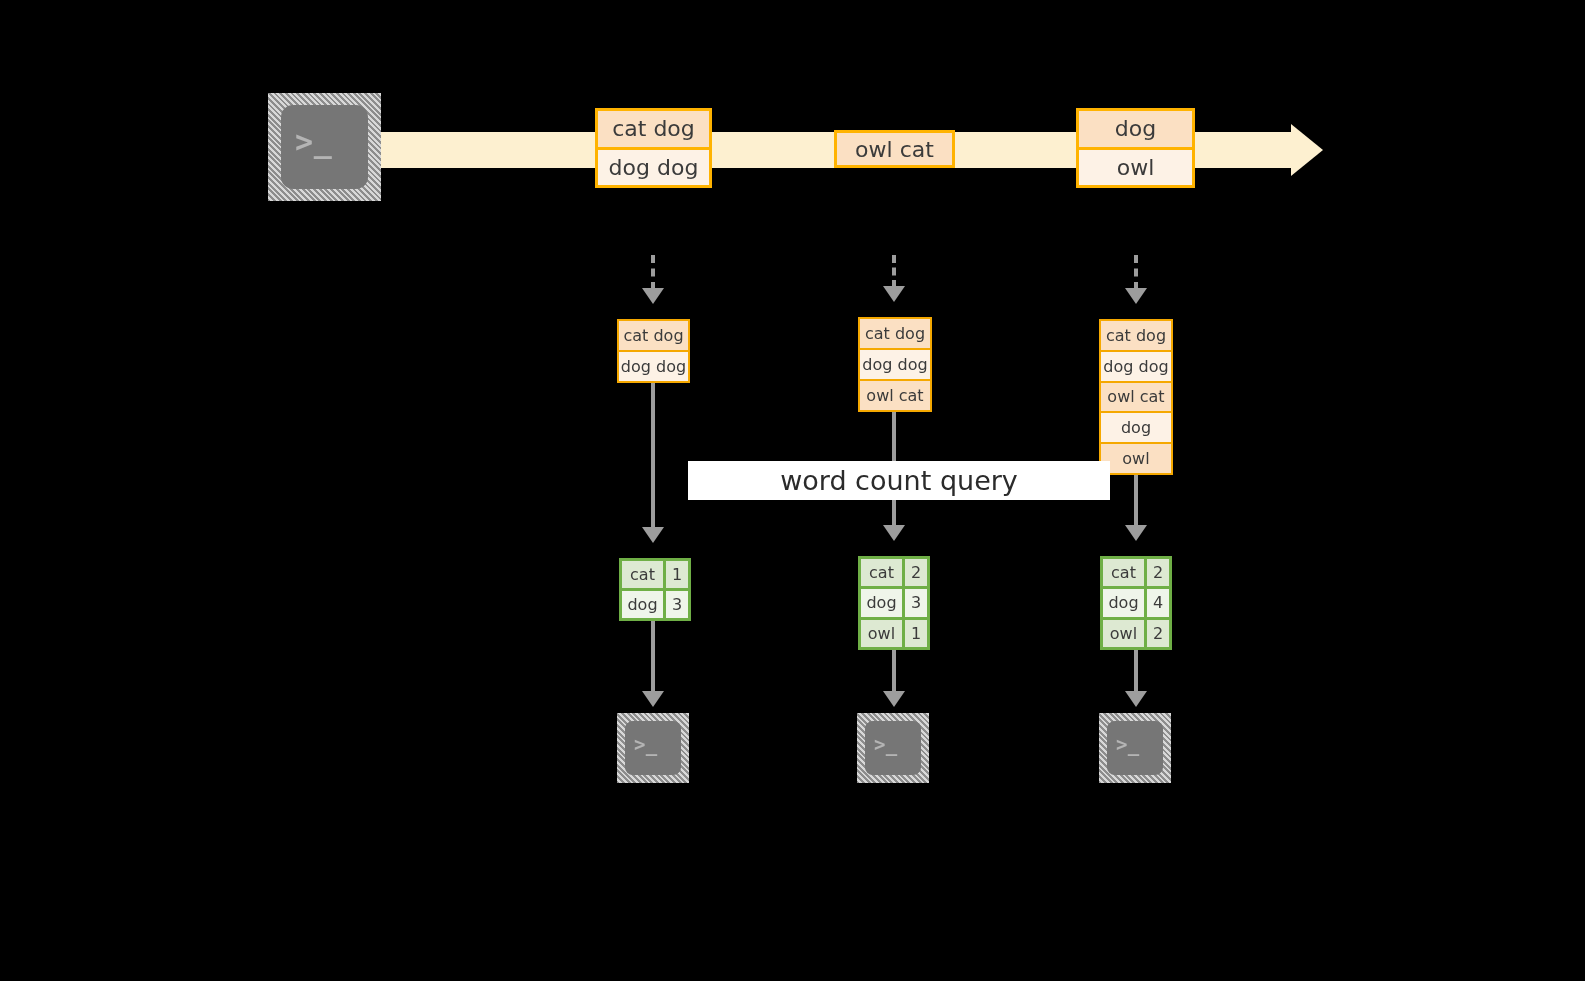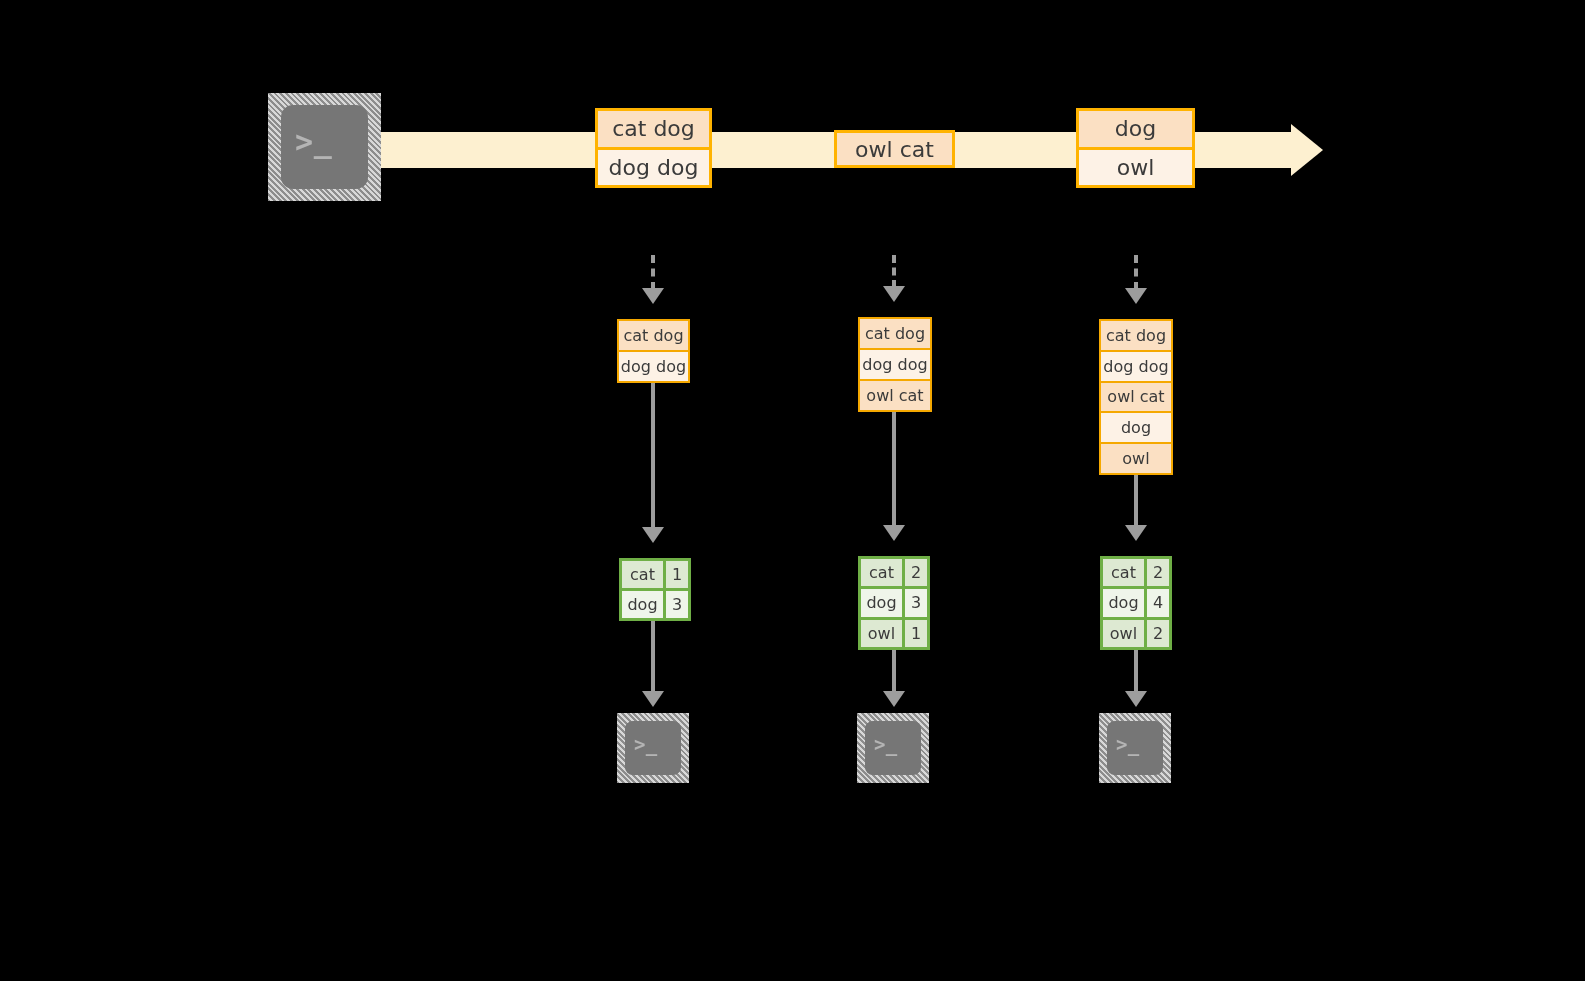--- a/index.html
+++ b/index.html
@@ -185,14 +185,17 @@
   </div>
 
   <div class="vline" style="left:1134px;top:650px;height:43px;"></div>
   <div class="vhead" style="left:1125px;top:691px;"></div>
 
   <div class="term" style="left:1099px;top:713px;width:72px;height:70px;">
     <div class="term-inner" style="left:8px;top:8px;right:8px;bottom:8px;"></div>
     <div class="term-glyph" style="left:17px;top:22px;font-size:19px;">&gt;_</div>
   </div>
 
+  <div class="qband" style="left:688px;top:461px;width:422px;height:39px;">
+    <span>word count query</span>
+  </div>
 
 </div>
 
 </body></html>

